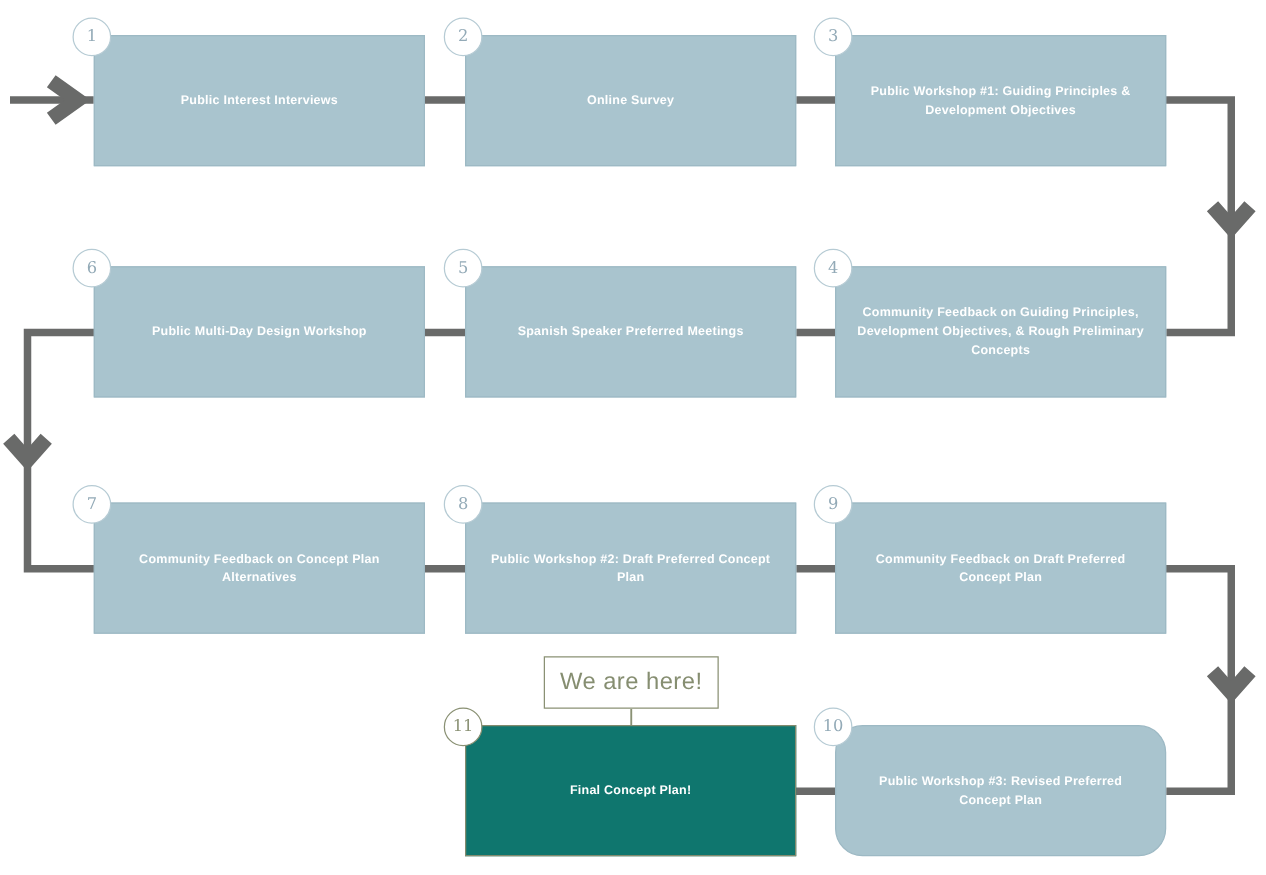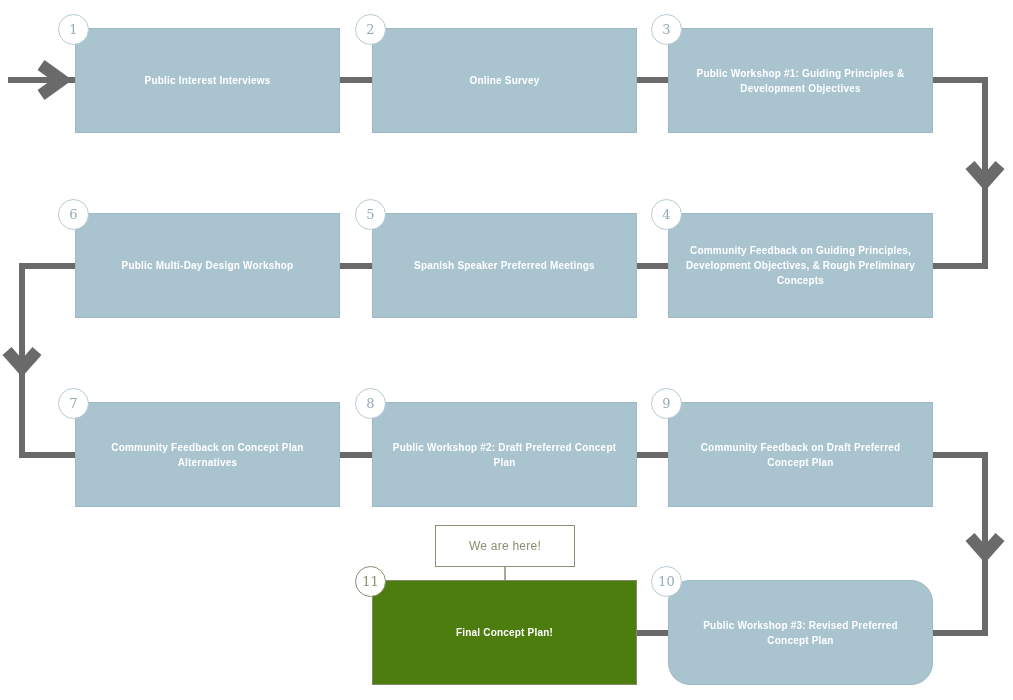--- a/index.html
+++ b/index.html
@@ -36,21 +36,21 @@
   }
   .step .label {
     color: #ffffff;
     font-weight: bold;
     font-size: 10px;
     line-height: 1.5;
     letter-spacing: 0.02em;
   }
   .step.narrow .label { max-width: 232px; }
   .step.green {
-    background: #4d7c0f;
+    background: #0f766e;
     border-color: #828a6e;
   }
   .badge {
     position: absolute;
     left: -18px;
     top: -15px;
     width: 31px;
     height: 31px;
     border-radius: 50%;
     background: #ffffff;
@@ -74,21 +74,21 @@
     top: 525px;
     width: 140px;
     height: 42px;
     background: #ffffff;
     border: 1px solid #8a9174;
     box-sizing: border-box;
     display: flex;
     align-items: center;
     justify-content: center;
     color: #868e71;
-    font-size: 12px;
+    font-size: 19px;
     letter-spacing: 0.02em;
     z-index: 2;
   }
 </style>
 </head>
 <body>
 
 <div class="canvas">
 
   <svg class="connectors" width="1013" height="700" viewBox="0 0 1013 700">

